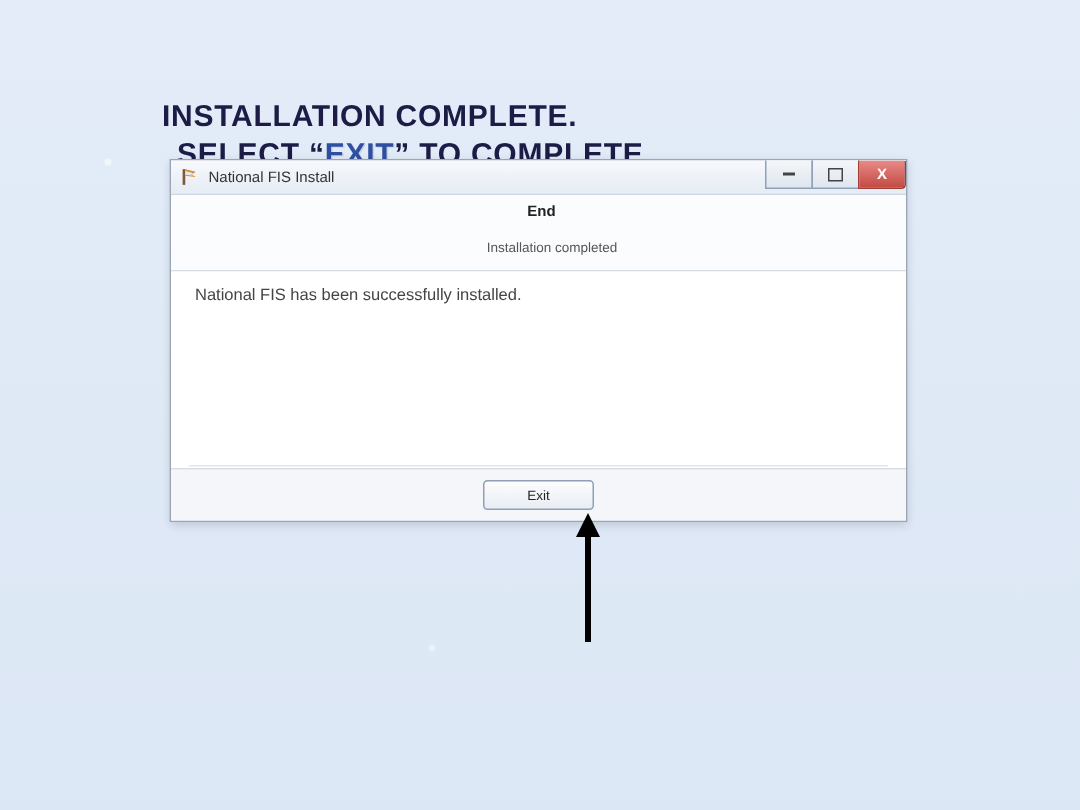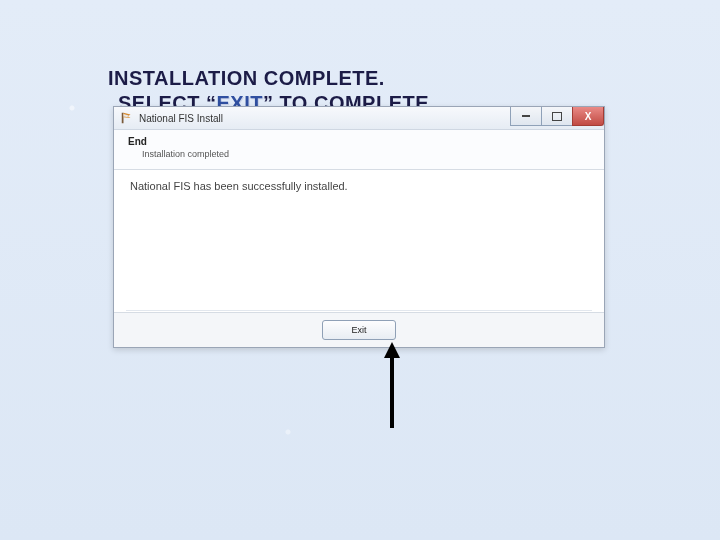--- a/index.html
+++ b/index.html
@@ -98,31 +98,32 @@
     border-bottom-right-radius: 3px;
   }
   .win-btn.close span { font-weight: bold; font-size: 10px; }
   .win-btn .dash { width: 8px; height: 1.5px; background: #444; display: block; }
   .win-btn .box  { width: 8px; height: 7px; border: 1.5px solid #444; display: block; }
 
   .subhead {
     padding: 6px 10px 10px 14px;
     border-bottom: 1px solid #d6dce4;
     background: #fbfcfe;
+    text-align: center;
   }
   .subhead .end {
     font-weight: bold;
     font-size: 10px;
     color: #222;
   }
   .subhead .sub {
     font-size: 9px;
     color: #555;
     margin-left: 14px;
-    margin-top: 2px;
+    margin-top: 13px;
   }
   .body-area {
     flex: 1;
     padding: 10px 16px;
     font-size: 11px;
     color: #444;
     border-bottom: 1px solid #d6dce4;
     background: #fff;
     position: relative;
   }

